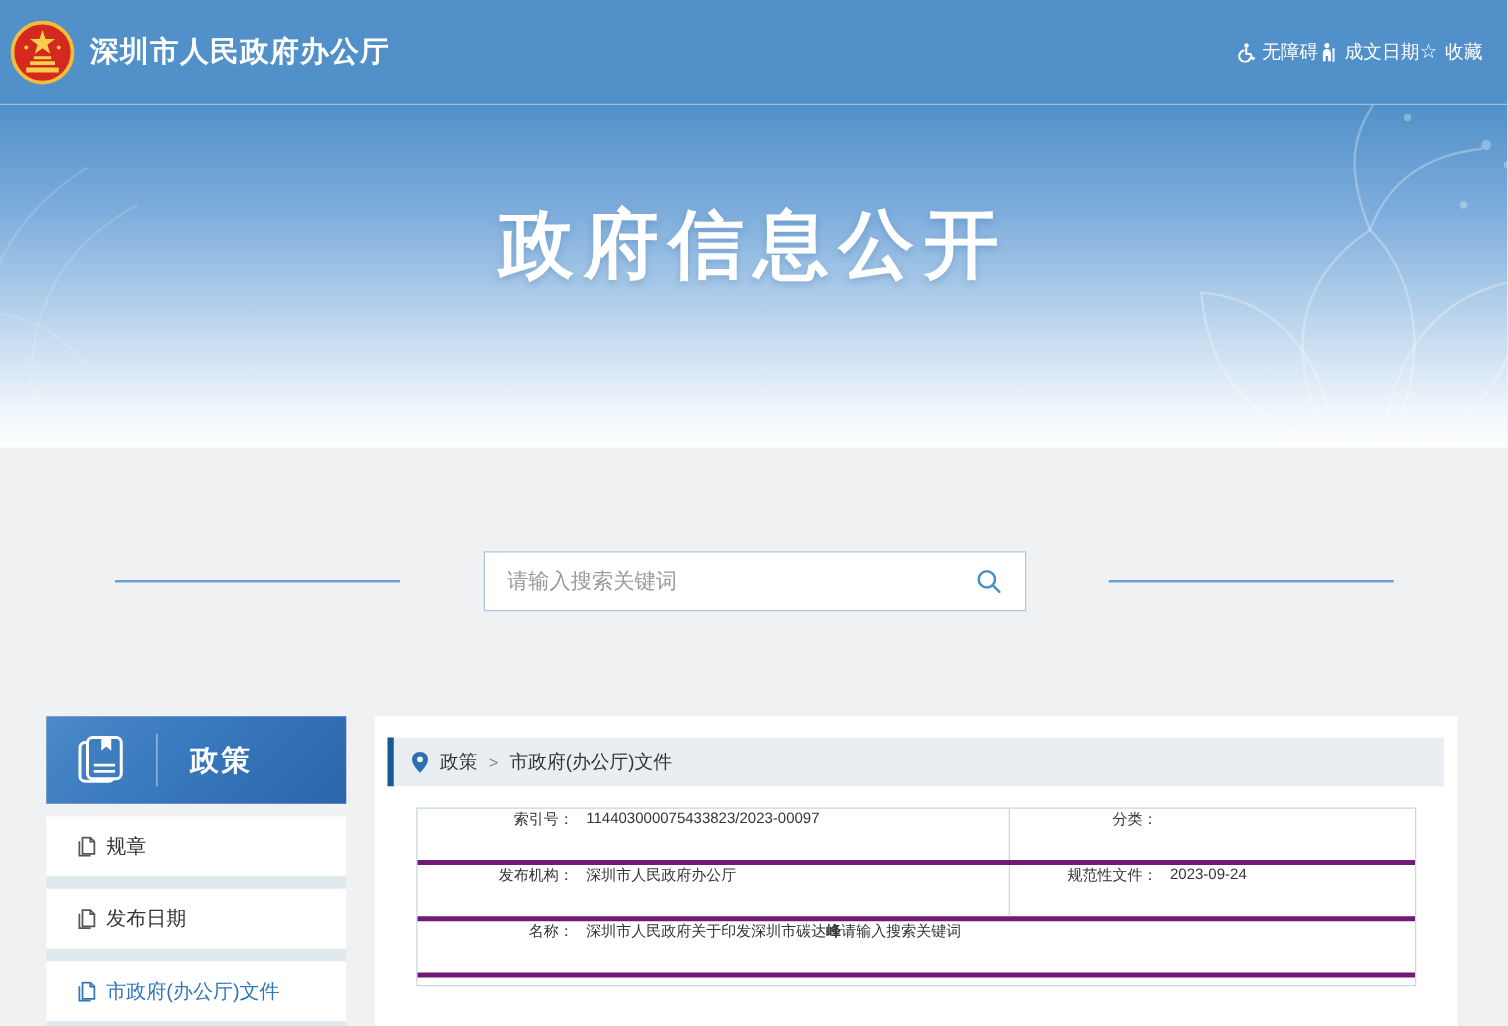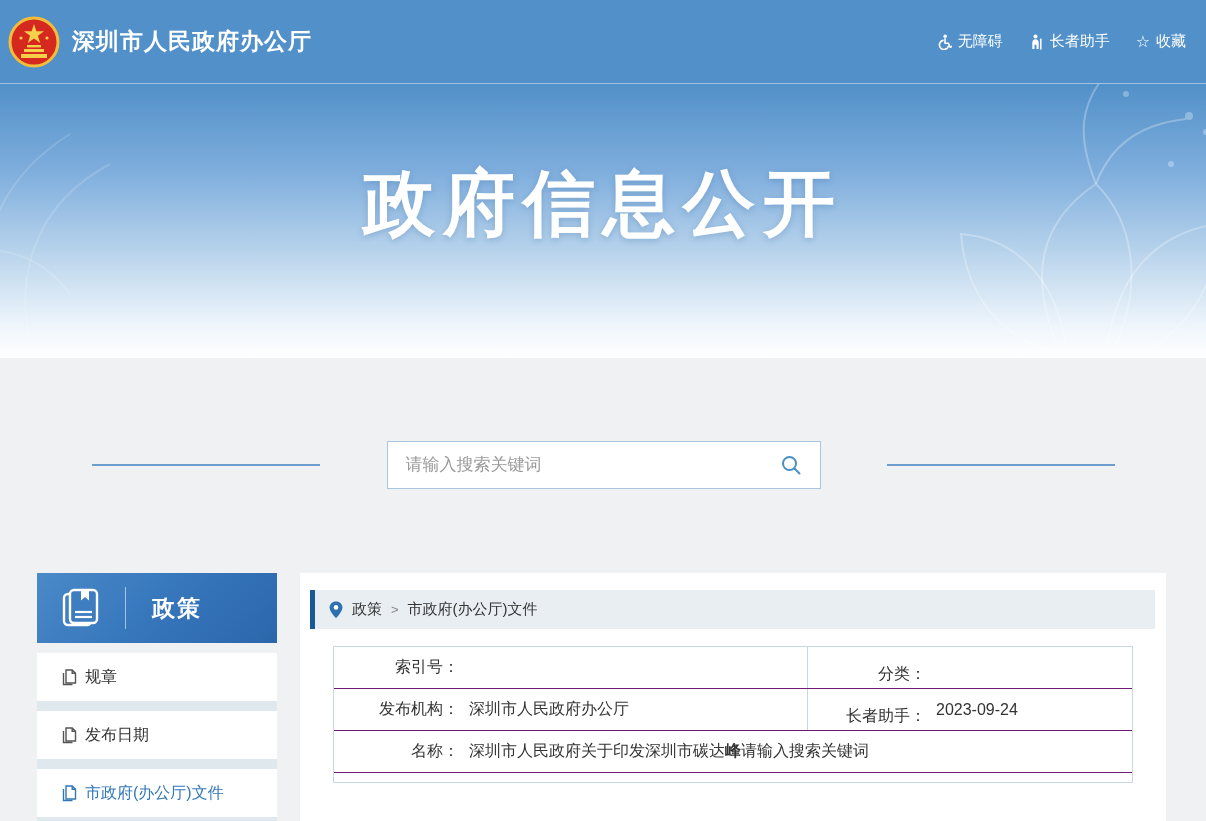--- a/index.html
+++ b/index.html
@@ -7,33 +7,33 @@
   body { font-family:"Liberation Sans","DejaVu Sans",sans-serif; color:#333; background:#f0f1f2; }
 
   
   .top-header {
     height:84px; background:#5190c8; display:flex; align-items:center;
     padding:0 20px 0 8px; position:relative;
     border-bottom:1px solid rgba(255,255,255,.45);
   }
   .emblem { width:52px; height:52px; flex:0 0 auto; }
   .site-title { color:#fff; font-size:23px; font-weight:bold; margin-left:12px; letter-spacing:1px; }
-  .header-links { margin-left:auto; display:flex; align-items:center; gap:26px; }
+  .header-links { margin-left:auto; display:flex; align-items:center; }
   .hlink { display:flex; align-items:center; gap:6px; color:#fff; font-size:15px; cursor:pointer; }
   .hlink svg { display:block; }
   .star-glyph { font-size:16px; line-height:1; }
 
   
   .banner {
     height:274px; position:relative; overflow:hidden;
     background:linear-gradient(180deg,#5190c8 0%,#7faedd 32%,#b9d4ec 62%,#eef5fb 88%,#ffffff 100%);
   }
   .banner-title {
     position:absolute; left:0; right:0; top:72px; text-align:center;
-    color:#fff; font-size:72px; font-weight:bold; letter-spacing:8px;
+    color:#fff; font-size:60px; font-weight:bold; letter-spacing:8px;
     text-shadow:0 2px 6px rgba(40,90,150,.25);
   }
   .deco { position:absolute; pointer-events:none; }
 
   
   .gray-zone { height:463px; background:#f0f1f2; padding-top:83px; }
 
   
   .search-row { display:flex; align-items:center; justify-content:center; }
   .side-line { width:228px; height:2px; background:#6e9ecf; }
@@ -72,28 +72,28 @@
 
   .breadcrumb {
     margin:17px 11px 17px 10px; height:39px; background:#e9eef2;
     border-left:5px solid #185a96; display:flex; align-items:center;
     padding-left:14px; font-size:15px; gap:9px;
   }
   .crumb-link { cursor:pointer; }
   .crumb-sep { color:#888; font-size:13px; }
 
   .doc-table { margin:0 33px; border:1px solid #c9d7e0; background:#fff; }
-  .t-row { display:flex; border-top:1px solid #701a75; }
+  .t-row { display:flex; border-top:4px solid #701a75; }
   .t-row:first-child { border-top:none; }
-  .t-cell { display:flex; align-items:center; height:41px; font-size:16px; }
+  .t-cell { display:flex; align-items:flex-start; height:41px; font-size:12px; }
   .t-cell.left { width:59.4%; border-right:1px solid #c9d7e0; }
   .t-cell.right { flex:1; }
   .t-cell.full { width:100%; }
   .t-label { width:125px; text-align:right; flex:0 0 auto; }
-  .t-cell.right .t-label { width:118px;margin-top:13px; }
+  .t-cell.right .t-label { width:118px; }
   .t-value { margin-left:10px; }
   .hl { font-weight:bold; }
   .t-row.partial { height:10px; overflow:hidden; }
 </style>
 </head>
 <body>
 
 <div class="top-header">
   <svg class="emblem" viewBox="0 0 52 52">
     <circle cx="26" cy="26" r="24" fill="#d5281e" stroke="#f2bd3a" stroke-width="3"></circle>
@@ -115,21 +115,21 @@
       </svg>
       <span>无障碍</span>
     </div>
     <div class="hlink">
       <svg width="15" height="16" viewBox="0 0 15 16">
         <circle cx="6.5" cy="2.4" r="2" fill="#fff"></circle>
         <path d="M6.5 5.2 c-2 0-3.2 1.4-3.2 3.4 V15 h2.2 v-4.2 h2 V15 h2.2 V8.6 c0-2-1.2-3.4-3.2-3.4 z" fill="#fff"></path>
         <path d="M11.8 6.5 V15" stroke="#fff" stroke-width="1.5" stroke-linecap="round"></path>
         <circle cx="11.8" cy="5.6" r="1" fill="#fff"></circle>
       </svg>
-      <span>长者助手</span>
+      <span>成文日期</span>
     </div>
     <div class="hlink">
       <span class="star-glyph">☆</span>
       <span>收藏</span>
     </div>
   </div>
 </div>
 
 <div class="banner">
   <svg class="deco" style="right:-30px; top:-10px;" width="330" height="300" viewBox="0 0 330 300">
@@ -227,34 +227,35 @@
         <span class="crumb-link">政策</span>
         <span class="crumb-sep">&gt;</span>
         <span>市政府(办公厅)文件</span>
       </div>
 
       <div class="doc-table">
 
         <div class="t-row">
           <div class="t-cell left">
             <span class="t-label">索引号：</span>
+            <span class="t-value">114403000075433823/2023-00097</span>
           </div>
           <div class="t-cell right">
             <span class="t-label">分类：</span>
             <span class="t-value"></span>
           </div>
         </div>
 
         <div class="t-row">
           <div class="t-cell left">
             <span class="t-label">发布机构：</span>
             <span class="t-value">深圳市人民政府办公厅</span>
           </div>
           <div class="t-cell right">
-            <span class="t-label">长者助手：</span>
+            <span class="t-label">规范性文件：</span>
             <span class="t-value">2023-09-24</span>
           </div>
         </div>
 
         <div class="t-row">
           <div class="t-cell full">
             <span class="t-label">名称：</span>
             <span class="t-value"><span>深圳市人民政府关于印发深圳市碳达</span><span class="hl">峰</span><span>请输入搜索关键词</span></span>
           </div>
         </div>

